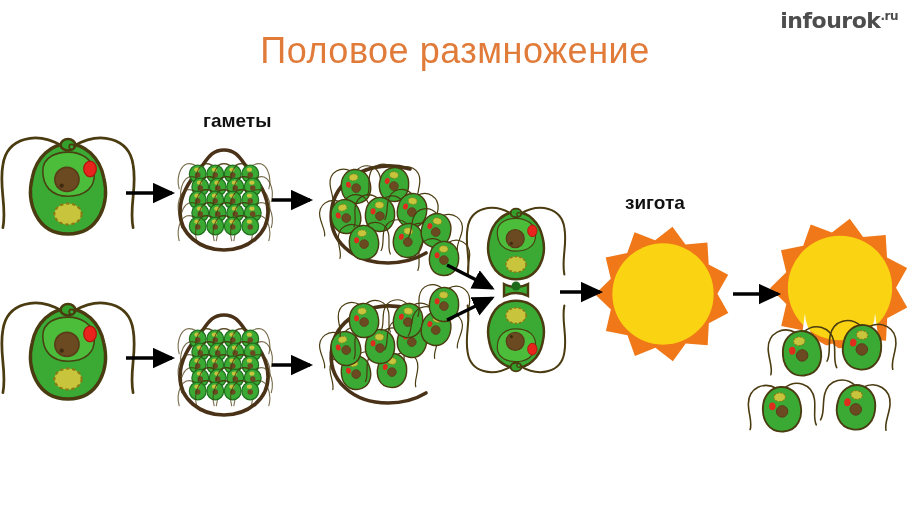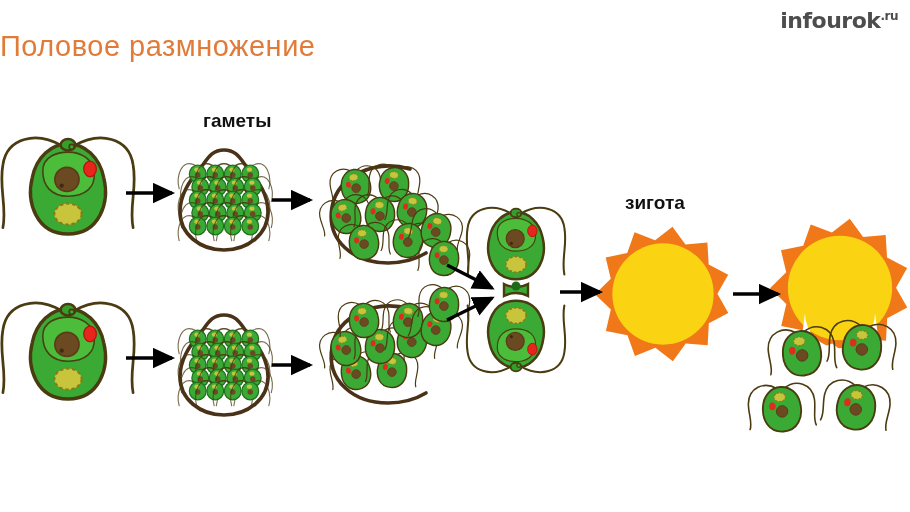--- a/index.html
+++ b/index.html
@@ -26,21 +26,22 @@
     font-size:12px;
     vertical-align:super;
     font-weight:bold;
     color:#4d4d4d;
   }
 
   .title{
     position:absolute;
     left:0; top:30px;
     width:910px;
-    font-size:29px;
+    text-align:center;
+    font-size:36px;
     font-weight:normal;
     color:#E07B39;
     font-family:"Liberation Sans", sans-serif;
     letter-spacing:0.5px;
   }
 
   .lbl{
     position:absolute;
     font-size:19px;
     font-weight:bold;

